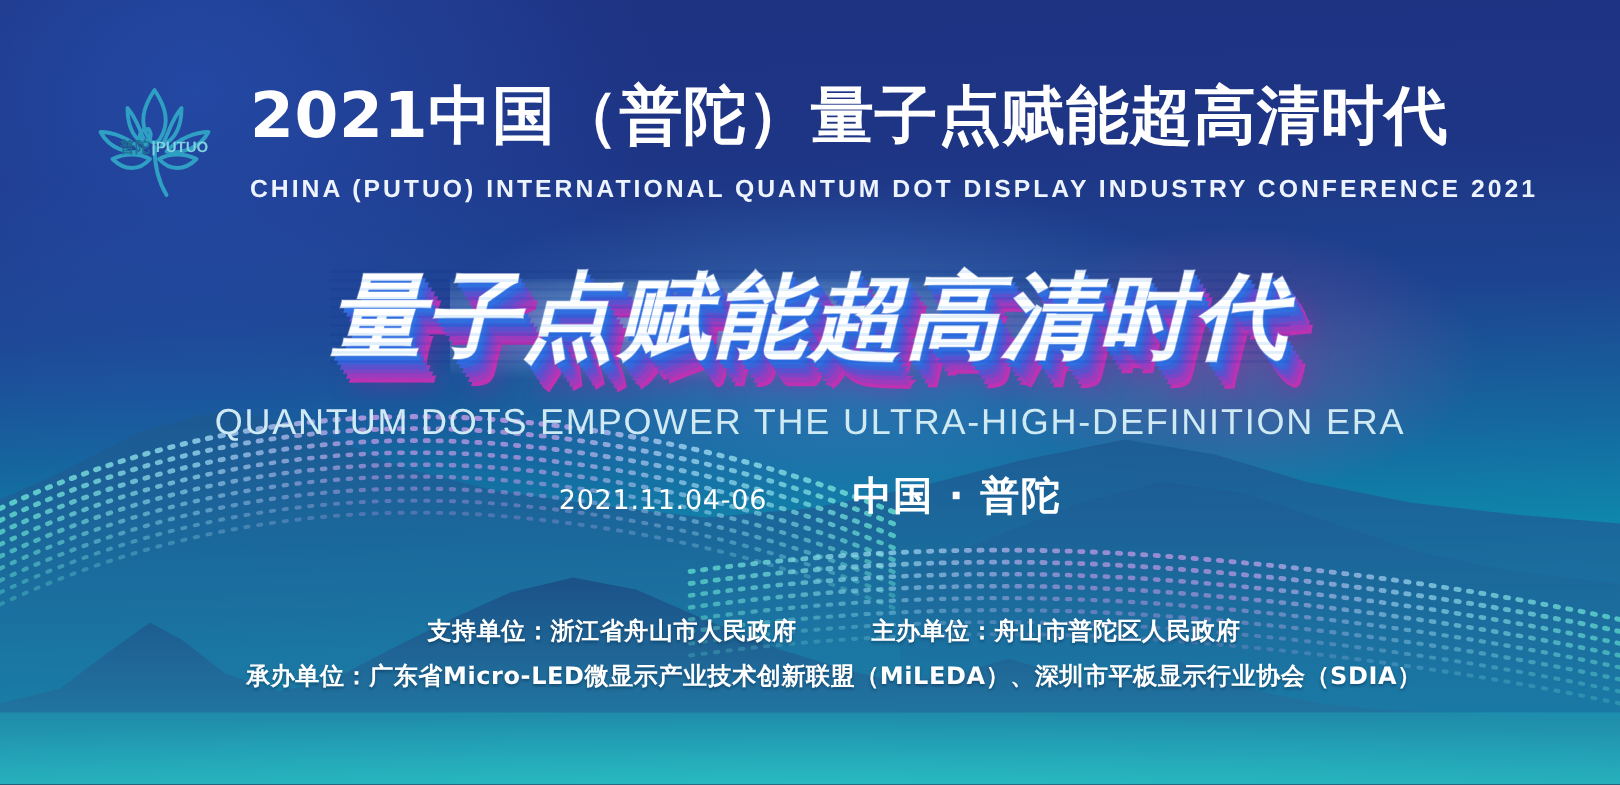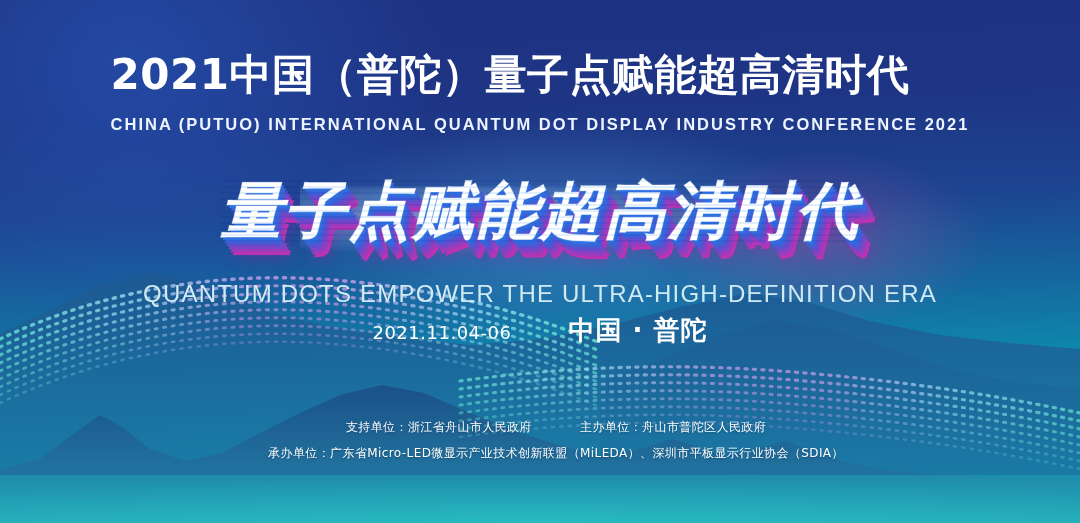--- a/index.html
+++ b/index.html
@@ -150,21 +150,21 @@
       rgba(120,180,240,.22) 2px,
       rgba(255,255,255,0) 2px,
       rgba(255,255,255,0) 6px);
     mix-blend-mode: multiply;
     pointer-events: none;
   }
 
   
   .tagline {
     position: absolute;
-    left: 0; top: 280px;
+    left: 0; top: 268px;
     width: 1080px;
     text-align: center;
     font-size: 24px;
     font-weight: 400;
     letter-spacing: 1.2px;
     color: #cfeaf3;
     font-family: "Liberation Sans", sans-serif;
     white-space: nowrap;
   }
 
@@ -192,22 +192,22 @@
 
   
   .credits {
     position: absolute;
     left: 0; bottom: 64px;
     width: 1080px;
     text-align: center;
   }
   .credit-line {
     color: #ffffff;
-    font-size: 12px;
-    font-weight: 400;
+    font-size: 16px;
+    font-weight: 700;
     letter-spacing: .4px;
     line-height: 1;
     margin-bottom: 14px;
     white-space: nowrap;
     font-family: "DejaVu Sans", "Liberation Sans", sans-serif;
     text-shadow: 0 1px 2px rgba(0,40,70,.45);
     margin-left: 32px;
   }
   .credit-line:last-child { margin-bottom: 0; }
   .credit-line .seg + .seg { margin-left: 44px; }
@@ -294,20 +294,46 @@
           <path d="M460,158 Q620,136 780,148 Q940,160 1080,190" fill="none" stroke="url(#gDots)" stroke-width="2.8" stroke-linecap="round" stroke-dasharray="2.2 6.2" opacity=".5"></path>
           <path d="M460,166 Q620,144 780,156 Q940,168 1080,198" fill="none" stroke="url(#gDots)" stroke-width="2.6" stroke-linecap="round" stroke-dasharray="2.2 6.2" opacity=".4"></path>
           <path d="M460,174 Q620,152 780,164 Q940,176 1080,206" fill="none" stroke="url(#gDots)" stroke-width="2.6" stroke-linecap="round" stroke-dasharray="2.2 6.2" opacity=".3"></path>
         </g>
       </g>
     </svg>
   </div>
 
   <div class="header">
 
+    <div class="logo">
+      <svg viewBox="0 0 96 86" width="96" height="86" xmlns="http://www.w3.org/2000/svg">
+        <g fill="none" stroke="#2f9fc4" stroke-width="2.6" stroke-linecap="round" stroke-linejoin="round">
+
+          <path d="M48,8 C40,20 38,30 44,40 C46,44 50,44 52,40 C58,30 56,20 48,8 Z"></path>
+
+          <path d="M30,20 C30,32 34,41 43,45 C38,36 37,28 30,20 Z"></path>
+
+          <path d="M66,20 C66,32 62,41 53,45 C58,36 59,28 66,20 Z"></path>
+
+          <path d="M12,36 C20,36 32,40 40,49 C30,51 18,47 12,36 Z"></path>
+
+          <path d="M84,36 C76,36 64,40 56,49 C66,51 78,47 84,36 Z"></path>
+
+          <path d="M20,54 C28,50 38,50 45,54 C38,62 28,62 20,54 Z"></path>
+
+          <path d="M76,54 C68,50 58,50 51,54 C58,62 68,62 76,54 Z"></path>
+
+          <path d="M48,46 C48,58 50,68 56,78"></path>
+
+          <path d="M44,34 C38,34 36,40 41,42 C45,43 47,38 44,34 Z"></path>
+        </g>
+        <text x="25" y="49" font-family="DejaVu Sans, sans-serif" font-size="10" font-weight="700" fill="#1f6f92">普陀</text>
+        <text x="46" y="49" font-family="Liberation Sans, sans-serif" font-size="10" font-weight="700" fill="#7fd3e0">|PUTUO</text>
+      </svg>
+    </div>
 
     <div class="titles">
       <div class="title-cn">2021中国（普陀）量子点赋能超高清时代</div>
       <div class="title-en">CHINA (PUTUO) INTERNATIONAL QUANTUM DOT DISPLAY INDUSTRY CONFERENCE 2021</div>
     </div>
   </div>
 
   <div class="slogan-wrap">
     <div class="slogan-beam"></div>
     <div class="slogan">

